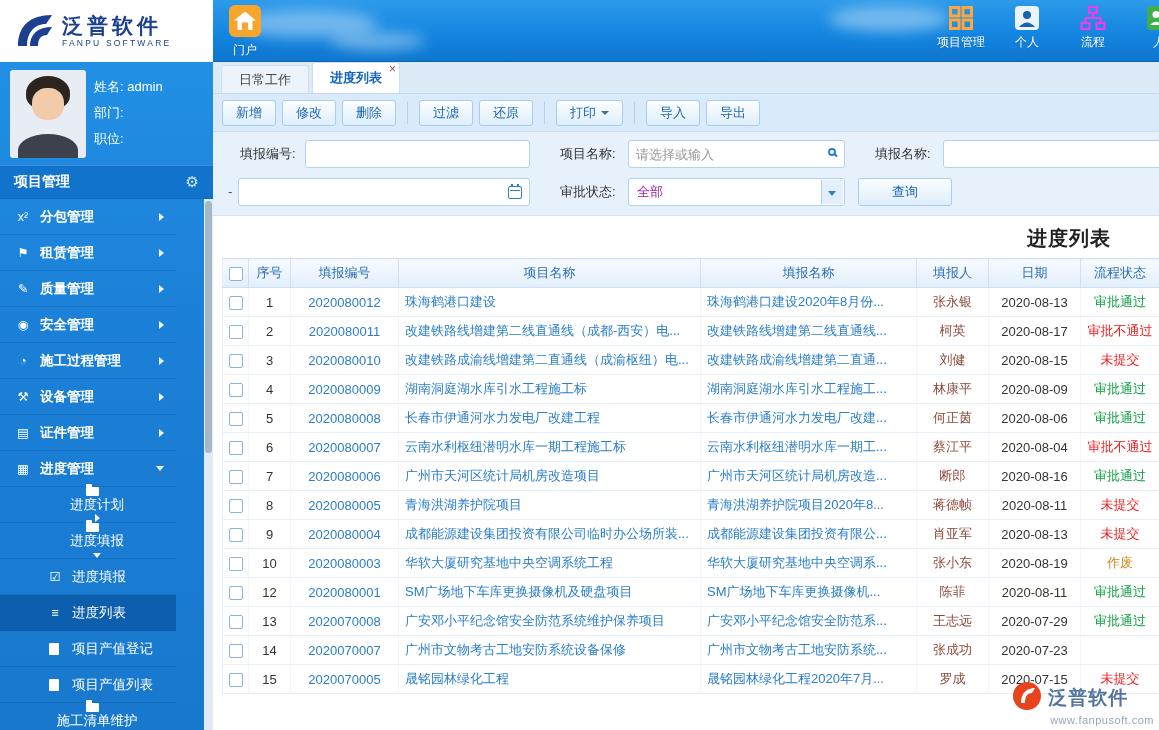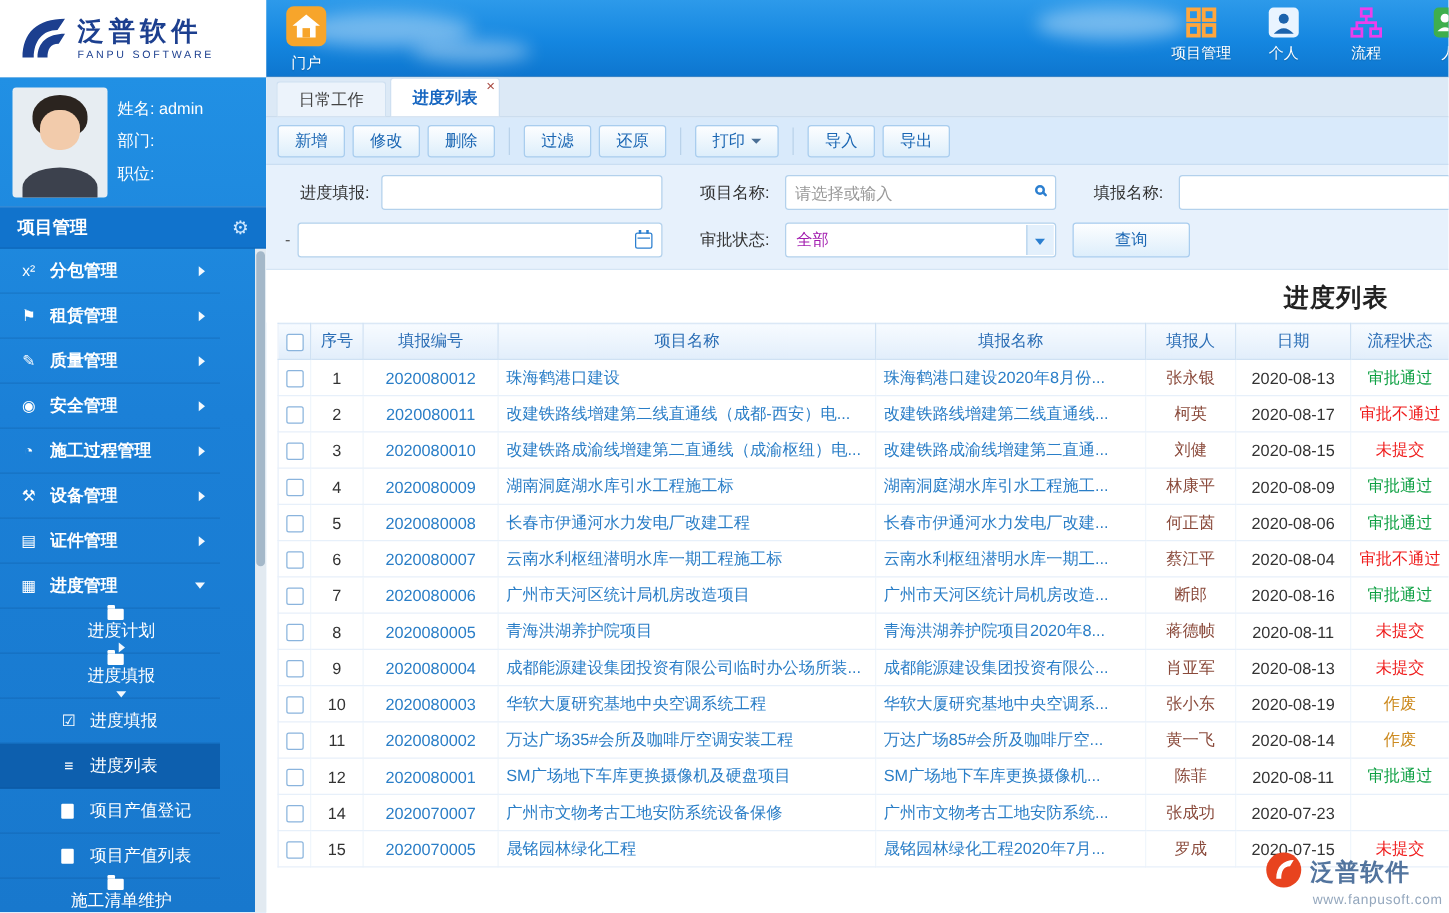--- a/index.html
+++ b/index.html
@@ -345,21 +345,21 @@
         <span class="tb-sep"></span>
         <button class="tb-btn">
           <span>导入</span>
         </button>
         <button class="tb-btn">
           <span>导出</span>
         </button>
       </div>
 
     <div class="filters">
-      <span class="f-label" style="left:27px; top:8px;">进度填报:</span>
+      <span class="f-label" style="left:27px; top:8px;">填报编号:</span>
       <span class="f-field" style="left:92px; top:8px; width:225px;">
         <input class="plain" type="text" value="" style="">
       </span>
       <span class="f-label" style="left:347px; top:8px;">项目名称:</span>
       <span class="f-field" style="left:415px; top:8px; width:217px;">
         <input type="text" placeholder="请选择或输入" style="">
         <i class="ico-search"></i>
       </span>
       <span class="f-label" style="left:662px; top:8px;">填报名称:</span>
       <span class="f-field" style="left:730px; top:8px; width:218px;">
@@ -505,40 +505,40 @@
               <td class="c-no">10</td>
               <td class="c-code"><a class="cell-link">2020080003</a></td>
               <td class="c-project"><a class="cell-link">华软大厦研究基地中央空调系统工程</a></td>
               <td class="c-report"><a class="cell-link">华软大厦研究基地中央空调系...</a></td>
               <td class="c-person">张小东</td>
               <td class="c-date">2020-08-19</td>
               <td class="c-status"><span style="color:#cc8a1f">作废</span></td>
             </tr>
             <tr>
               <td class="c-check"><input type="checkbox" style=""></td>
-              <td class="c-no">11</td>
-              <td class="c-code"><a class="cell-link">2020080002</a></td>
-              <td class="c-project"><a class="cell-link">万达广场35#会所及咖啡厅空调安装工程</a></td>
-              <td class="c-report"><a class="cell-link">万达广场85#会所及咖啡厅空...</a></td>
-              <td class="c-person">黄一飞</td>
-              <td class="c-date">2020-08-14</td>
-              <td class="c-status"><span style="color:#cc8a1f">作废</span></td>
-            </tr>
-            <tr>
-              <td class="c-check"><input type="checkbox" style=""></td>
               <td class="c-no">12</td>
               <td class="c-code"><a class="cell-link">2020080001</a></td>
               <td class="c-project"><a class="cell-link">SM广场地下车库更换摄像机及硬盘项目</a></td>
               <td class="c-report"><a class="cell-link">SM广场地下车库更换摄像机...</a></td>
               <td class="c-person">陈菲</td>
               <td class="c-date">2020-08-11</td>
               <td class="c-status"><span style="color:#0ea043">审批通过</span></td>
             </tr>
             <tr>
               <td class="c-check"><input type="checkbox" style=""></td>
+              <td class="c-no">13</td>
+              <td class="c-code"><a class="cell-link">2020070008</a></td>
+              <td class="c-project"><a class="cell-link">广安邓小平纪念馆安全防范系统维护保养项目</a></td>
+              <td class="c-report"><a class="cell-link">广安邓小平纪念馆安全防范系...</a></td>
+              <td class="c-person">王志远</td>
+              <td class="c-date">2020-07-29</td>
+              <td class="c-status"><span style="color:#0ea043">审批通过</span></td>
+            </tr>
+            <tr>
+              <td class="c-check"><input type="checkbox" style=""></td>
               <td class="c-no">14</td>
               <td class="c-code"><a class="cell-link">2020070007</a></td>
               <td class="c-project"><a class="cell-link">广州市文物考古工地安防系统设备保修</a></td>
               <td class="c-report"><a class="cell-link">广州市文物考古工地安防系统...</a></td>
               <td class="c-person">张成功</td>
               <td class="c-date">2020-07-23</td>
               <td class="c-status"><span style="color:#333"></span></td>
             </tr>
             <tr>
               <td class="c-check"><input type="checkbox" style=""></td>

